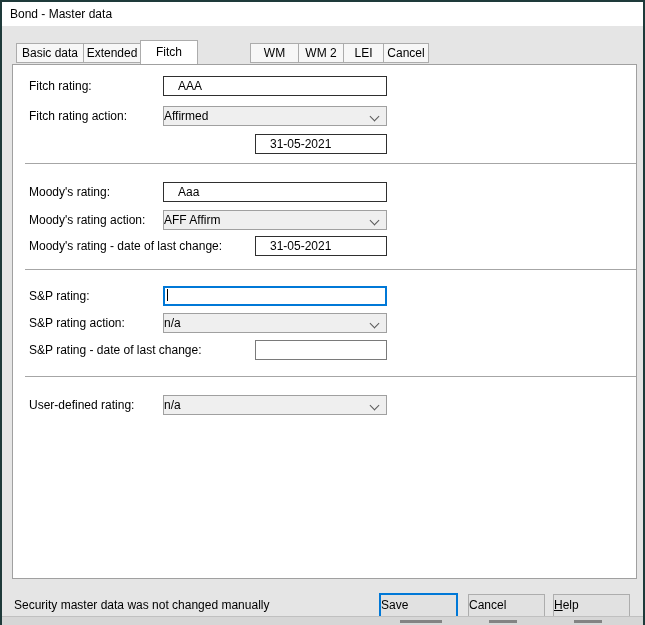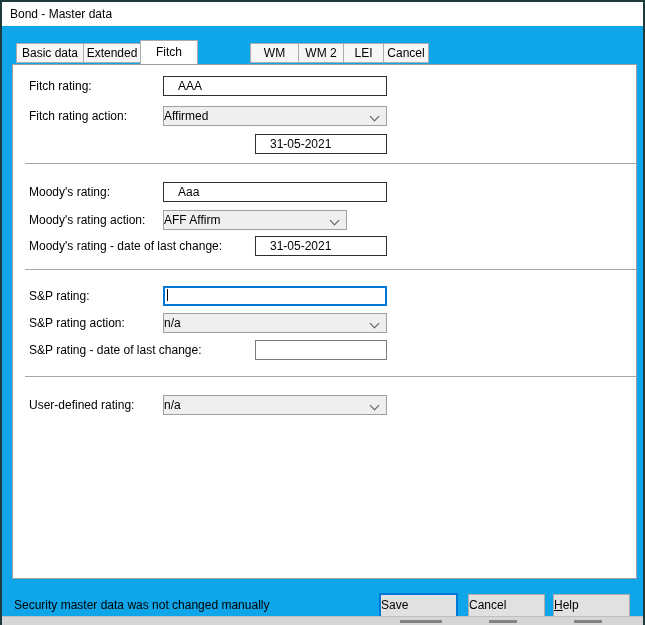--- a/index.html
+++ b/index.html
@@ -6,21 +6,21 @@
   body {
     font-family: "Liberation Sans", "DejaVu Sans", sans-serif;
     font-size: 12px;
     color: #000;
     background: #888;
   }
   .dialog {
     position: relative;
     width: 645px;
     height: 625px;
-    background: #0ea5e9;
+    background: #e5e5e5;
     border-top: 2px solid #1e3a3a;
     border-left: 2px solid #1e3a3a;
     border-right: 2px solid #1e3a3a;
     box-sizing: border-box;
     overflow: hidden;
   }
   .titlebar {
     position: absolute; left:0; top:0; right:0; height:24px;
     background:#ffffff;
   }
@@ -123,21 +123,21 @@
       <span>Affirmed</span>
       <span class="chevron"></span>
     </div>
     <input class="text-input" style="left: 242px; top: 69px; width: 132px;" type="text" value="31-05-2021">
 
     <div class="separator" style="top:98px;"></div>
 
     <span class="field-label" style="top:120px;">Moody's rating:</span>
     <input class="text-input" style="left: 150px; top: 117px; width: 224px;" type="text" value="Aaa">
     <span class="field-label" style="top:148px;">Moody's rating action:</span>
-    <div class="combo" style="left:150px; top:145px; width:184px;">
+    <div class="combo" style="left:150px; top:145px; width:224px;">
       <span>AFF Affirm</span>
       <span class="chevron"></span>
     </div>
     <span class="field-label" style="top:174px;">Moody's rating - date of last change:</span>
     <input class="text-input" style="left: 242px; top: 171px; width: 132px;" type="text" value="31-05-2021">
 
     <div class="separator" style="top:204px;"></div>
 
     <span class="field-label" style="top:224px;">S&amp;P rating:</span>
     <div style="position:absolute; left:150px; top:221px; width:224px;">

